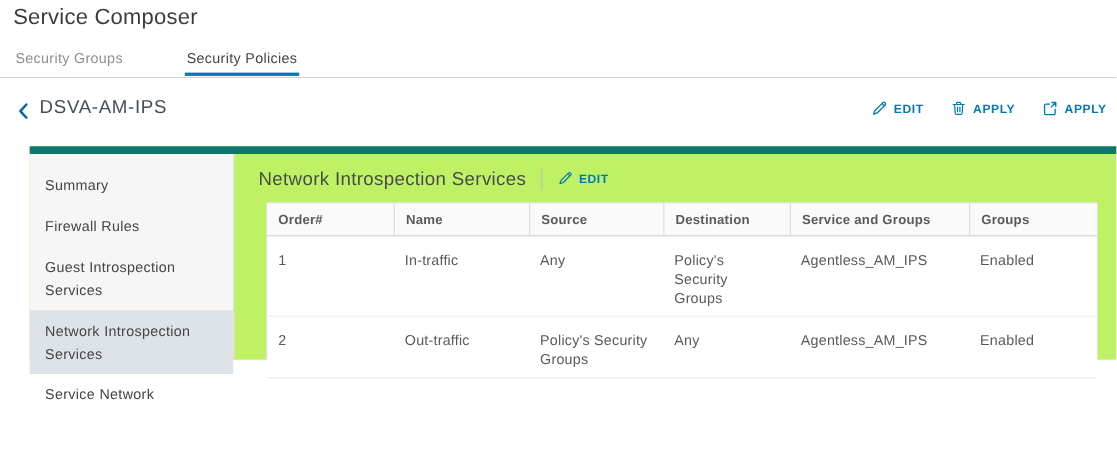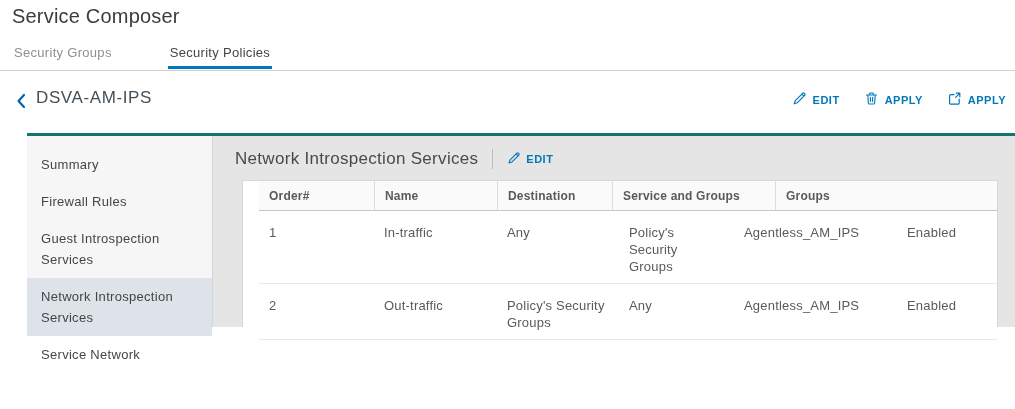--- a/index.html
+++ b/index.html
@@ -27,40 +27,40 @@
               color:#0065AB; cursor:pointer; padding:2px; }
   .policy-title { position:absolute; left:36px; top:17px; font-size:17px; color:#454F58;
                   letter-spacing:.6px; }
   .actions { position:absolute; right:9px; top:20px; display:flex; gap:24px; }
   .action-btn { display:flex; align-items:center; gap:6px; background:none; border:none;
                 color:#0079B8; font-size:11px; font-weight:bold; letter-spacing:.5px;
                 font-family:inherit; cursor:pointer; }
 
   
   .panel { position:absolute; top:133px; left:27px; right:0; bottom:0;
-           border-top:3px solid #0f766e; background:#e5e5e5; }
+           border-top:7px solid #0f766e; background:#bef264; }
   .sidebar { position:absolute; left:0; top:0; bottom:0; width:186px; background:#F6F6F6;
              border-right:1px solid #D5D5D5; padding-top:10px; }
   .side-item { padding:8px 12px 8px 14px; font-size:13px; line-height:21px; color:#454545;
                cursor:pointer; letter-spacing:.3px; }
   .side-item.selected { background:#DDE3E9; }
 
   
   .content { position:absolute; left:187px; top:0; right:0; bottom:0; }
   .content-header { position:absolute; left:21px; top:13px; display:flex;
                     align-items:center; gap:14px; }
   .content-heading { font-size:17px; color:#4A4A4A; letter-spacing:.3px; }
   .vert-divider { width:1px; height:20px; background:#BDBDBD; }
   .edit-link { display:flex; align-items:center; gap:5px; color:#0079B8; font-size:11px;
                font-weight:bold; letter-spacing:.5px; background:none; border:none;
                cursor:pointer; font-family:inherit; }
 
   
   .grid { position:absolute; left:28px; right:17px; top:44px; bottom:0; background:#fff;
-          border:1px solid #D7D7D7; border-bottom:none;padding-left:16px; }
+          border:1px solid #D7D7D7; border-bottom:none; }
   .grid-head { display:flex; height:30px; background:#FAFAFA;
                border-bottom:1px solid #C6C6C6; }
   .th { font-size:12px; font-weight:bold; color:#5A5A5A; padding:8px 10px 0;
         letter-spacing:.2px; cursor:pointer; }
   .th + .th { border-left:1px solid #DCDCDC; }
   .grid-row { display:flex; border-bottom:1px solid #E9E9E9; min-height:47px;
               cursor:pointer; background:#fff; }
   .td { font-size:13px; color:#5A5A5A; padding:13px 10px 8px; line-height:17px;
         letter-spacing:.2px; }
   .c0 { width:115px; } .c1 { width:123px; } .c2 { width:122px; }
@@ -141,20 +141,21 @@
               </svg>
           </span>
           <span>EDIT</span>
         </button>
       </div>
 
       <div class="grid">
         <div class="grid-head">
           <div class="th c0">Order#</div>
           <div class="th c1">Name</div>
+          <div class="th c2">Source</div>
           <div class="th c3">Destination</div>
           <div class="th c4">Service and Groups</div>
           <div class="th c5">Groups</div>
         </div>
 
         <div class="grid-row">
           <div class="td c0">1</div>
           <div class="td c1">In-traffic</div>
           <div class="td c2">Any</div>
           <div class="td c3">Policy's Security Groups</div>

